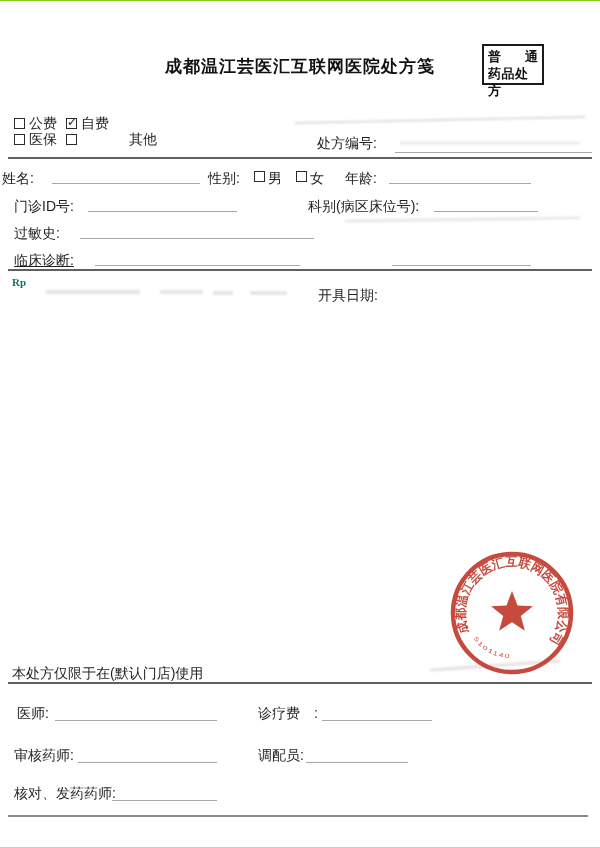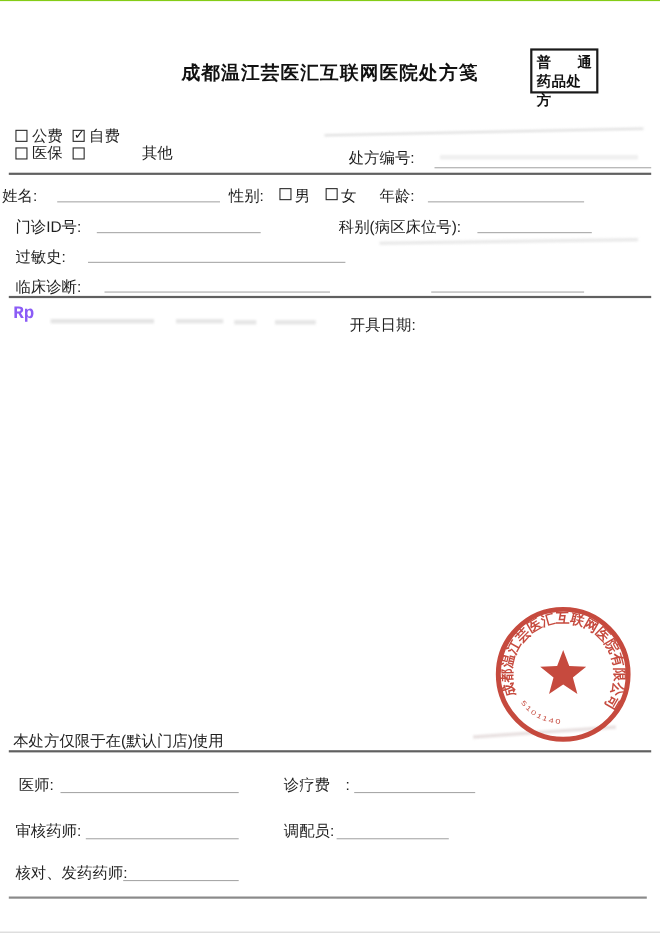--- a/index.html
+++ b/index.html
@@ -13,22 +13,22 @@
   .badge{position:absolute;top:43px;left:482px;width:62px;height:41px;box-sizing:border-box;
     border:2px solid #1a1a1a;padding:2px 4px;font-weight:bold;font-size:13px;color:#111;}
   .badge-row1{display:flex;justify-content:space-between;line-height:17px;}
   .badge-row2{line-height:17px;letter-spacing:0.5px;}
   .lbl{position:absolute;font-size:14px;color:#1f1f1f;white-space:nowrap;line-height:16px;}
   .ul{position:absolute;height:1px;background:#a8a8a8;}
   .sep{position:absolute;height:2px;background:#606060;}
   .sep.light{background:#8a8a8a;}
   .cb{position:absolute;width:11px;height:11px;border:1.5px solid #2b2b2b;background:#fff;box-sizing:border-box;}
   .cb .tick{position:absolute;top:-4px;left:0px;font-size:12px;font-weight:bold;color:#222;}
-  .rp{position:absolute;font-family:Liberation Mono, monospace;
-    font-weight:bold;font-size:16px;color:#8b5cf6;}
+  .rp{position:absolute;font-family:Liberation Serif, serif;
+    font-weight:bold;font-size:11px;color:#0f766e;}
   .smudge{position:absolute;filter:blur(1px);}
   .stamp{position:absolute;left:432px;top:532px;width:160px;height:160px;opacity:0.92;}
 </style>
 </head>
 <body>
 
 <div class="page">
 
   <div class="title">成都温江芸医汇互联网医院处方笺</div>
   <div class="badge">
@@ -66,21 +66,21 @@
   <div class="ul" style="left:389px;top:182px;width:142px;"></div>
 
   <span class="lbl" style="left:14px;top:197px;">门诊ID号:</span>
   <div class="ul" style="left:88px;top:210px;width:149px;"></div>
   <span class="lbl" style="left:308px;top:197px;">科别(病区床位号):</span>
   <div class="ul" style="left:434px;top:210px;width:104px;"></div>
 
   <span class="lbl" style="left:14px;top:224px;">过敏史:</span>
   <div class="ul" style="left:80px;top:237px;width:234px;"></div>
 
-  <span class="lbl" style="left:14px;top:251px;">临床诊断:</span>
+  <span class="lbl" style="left:14px;top:251px;text-decoration:underline;">临床诊断:</span>
   <div class="ul" style="left:95px;top:264px;width:205px;"></div>
   <span class="lbl" style="left:318px;top:251px;margin-top:35px;">开具日期:</span>
   <div class="ul" style="left:392px;top:264px;width:139px;"></div>
 
   <div class="sep" style="left:8px;top:268px;width:584px;"></div>
 
   <span class="rp" style="left:12px;top:275px;">Rp</span>
 
   <div class="smudge" style="left:46px;top:289px;width:94px;height:4px;background:#e4e4e4;"></div>
   <div class="smudge" style="left:160px;top:289px;width:43px;height:4px;background:#e6e6e6;"></div>

